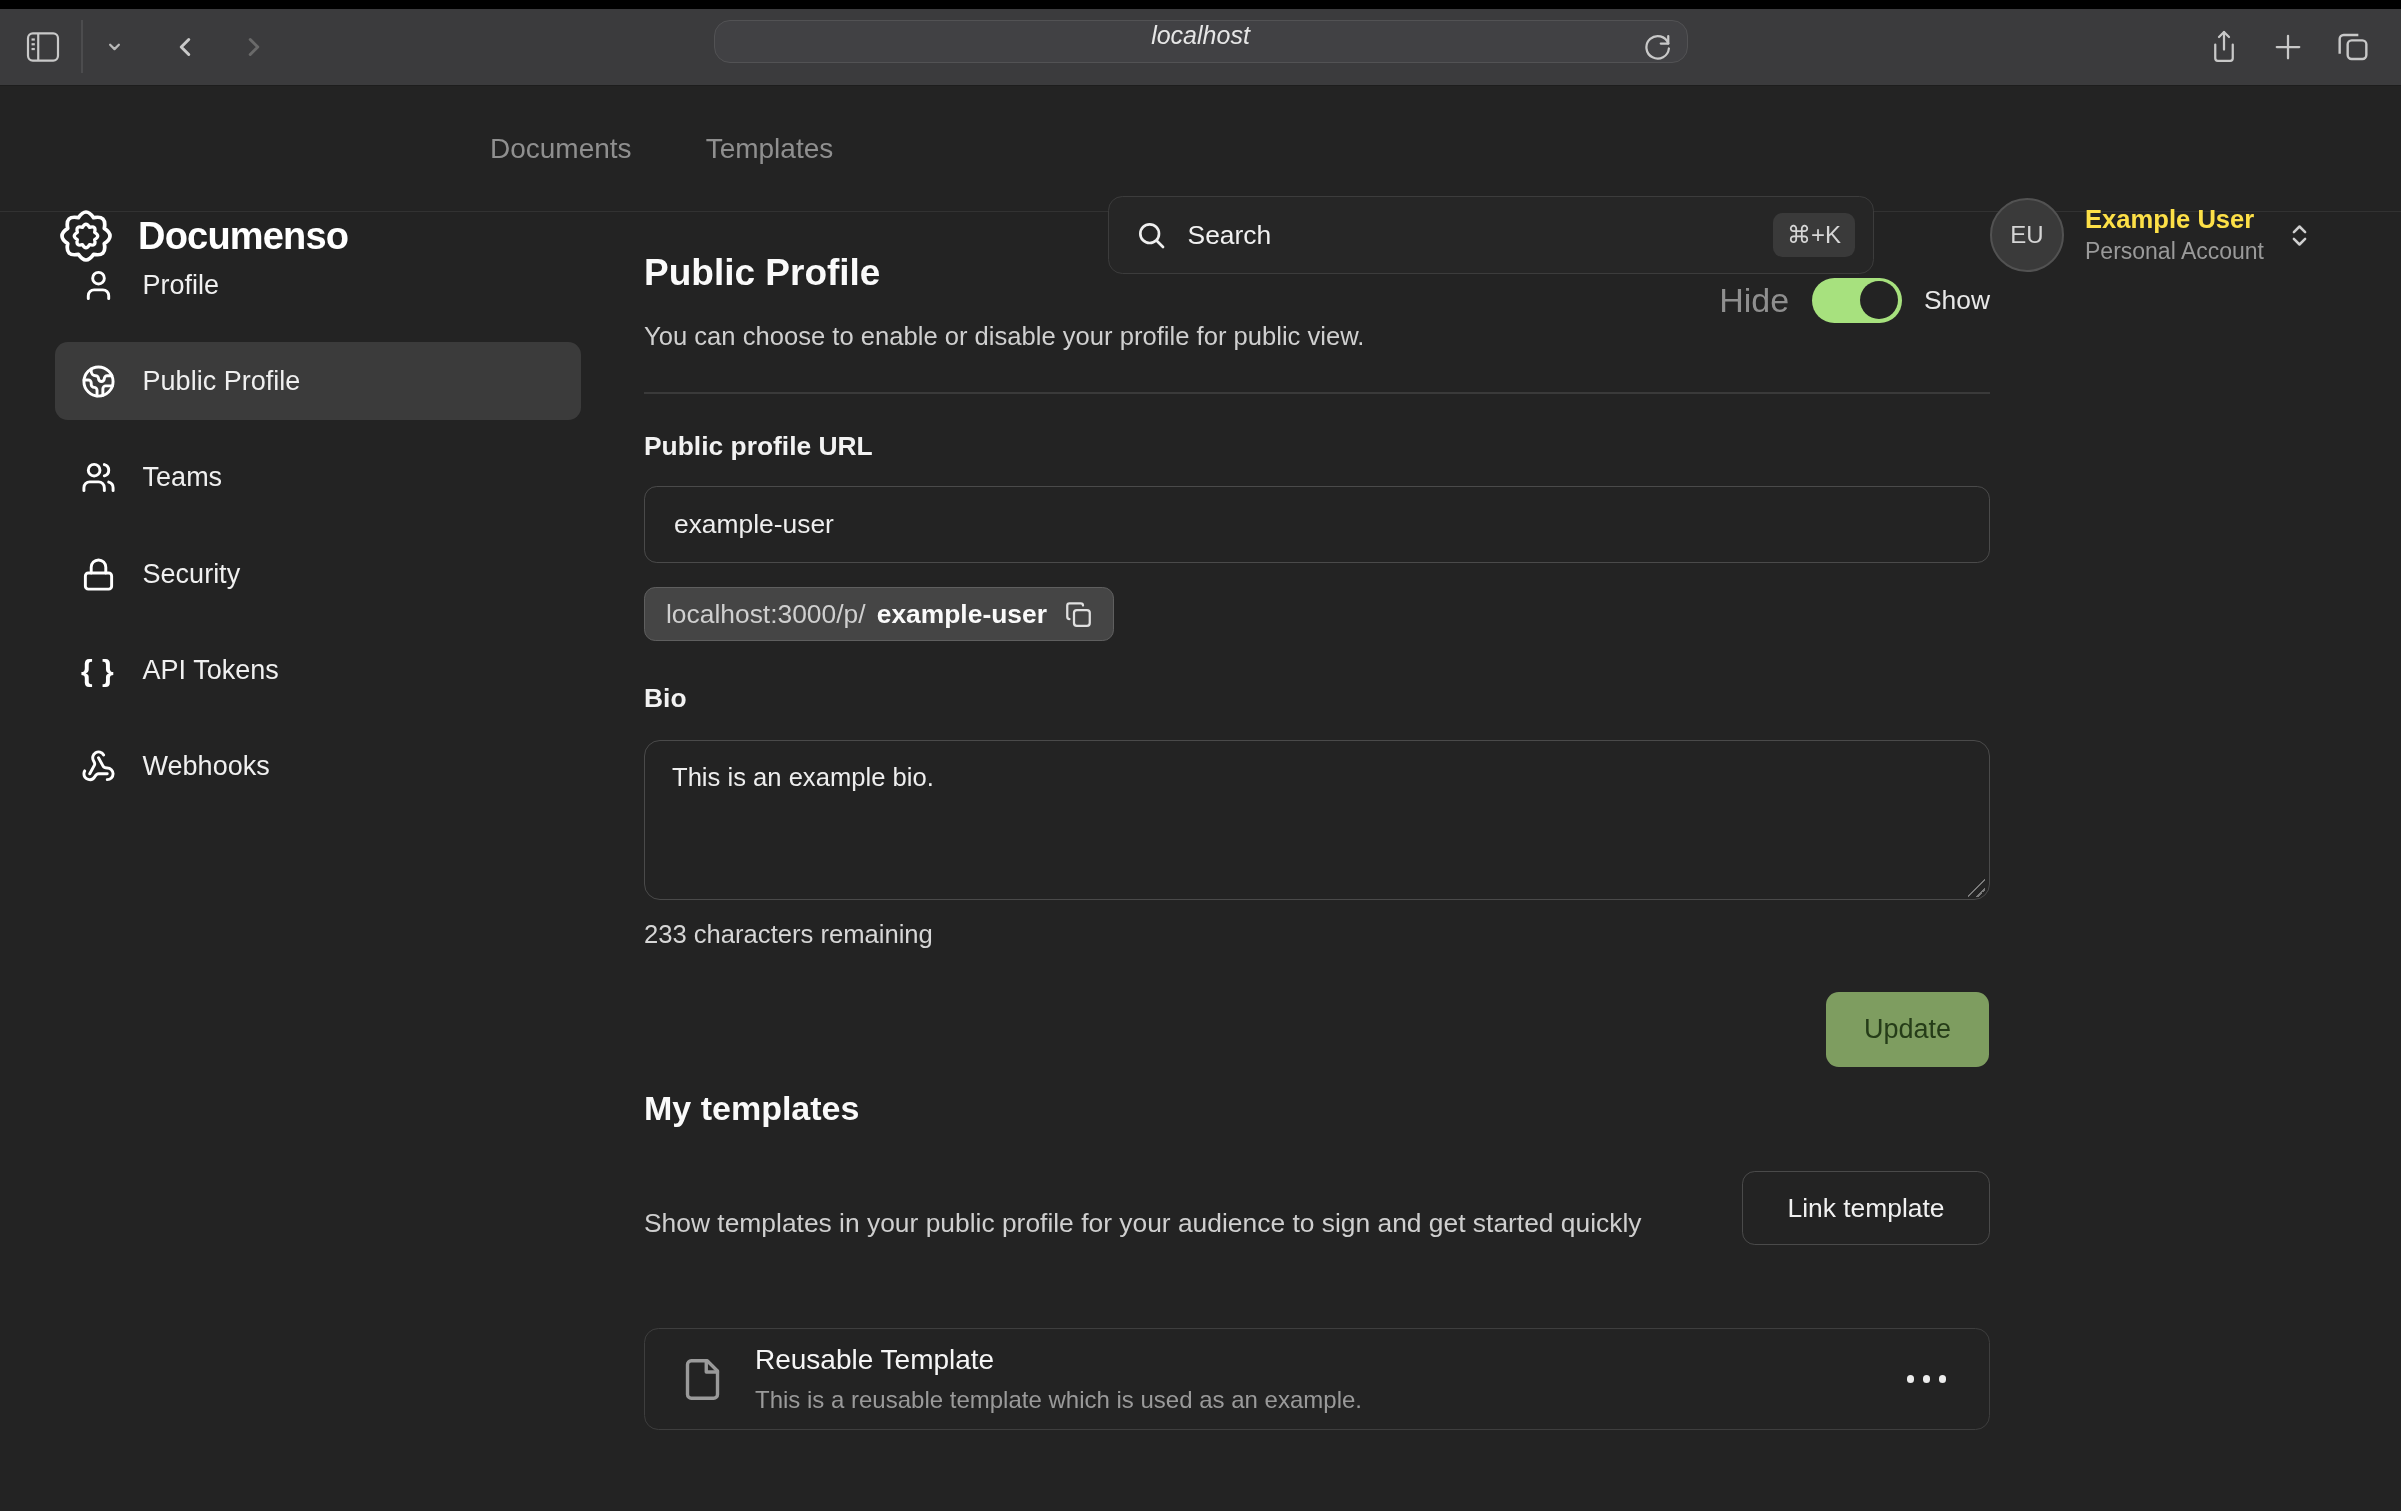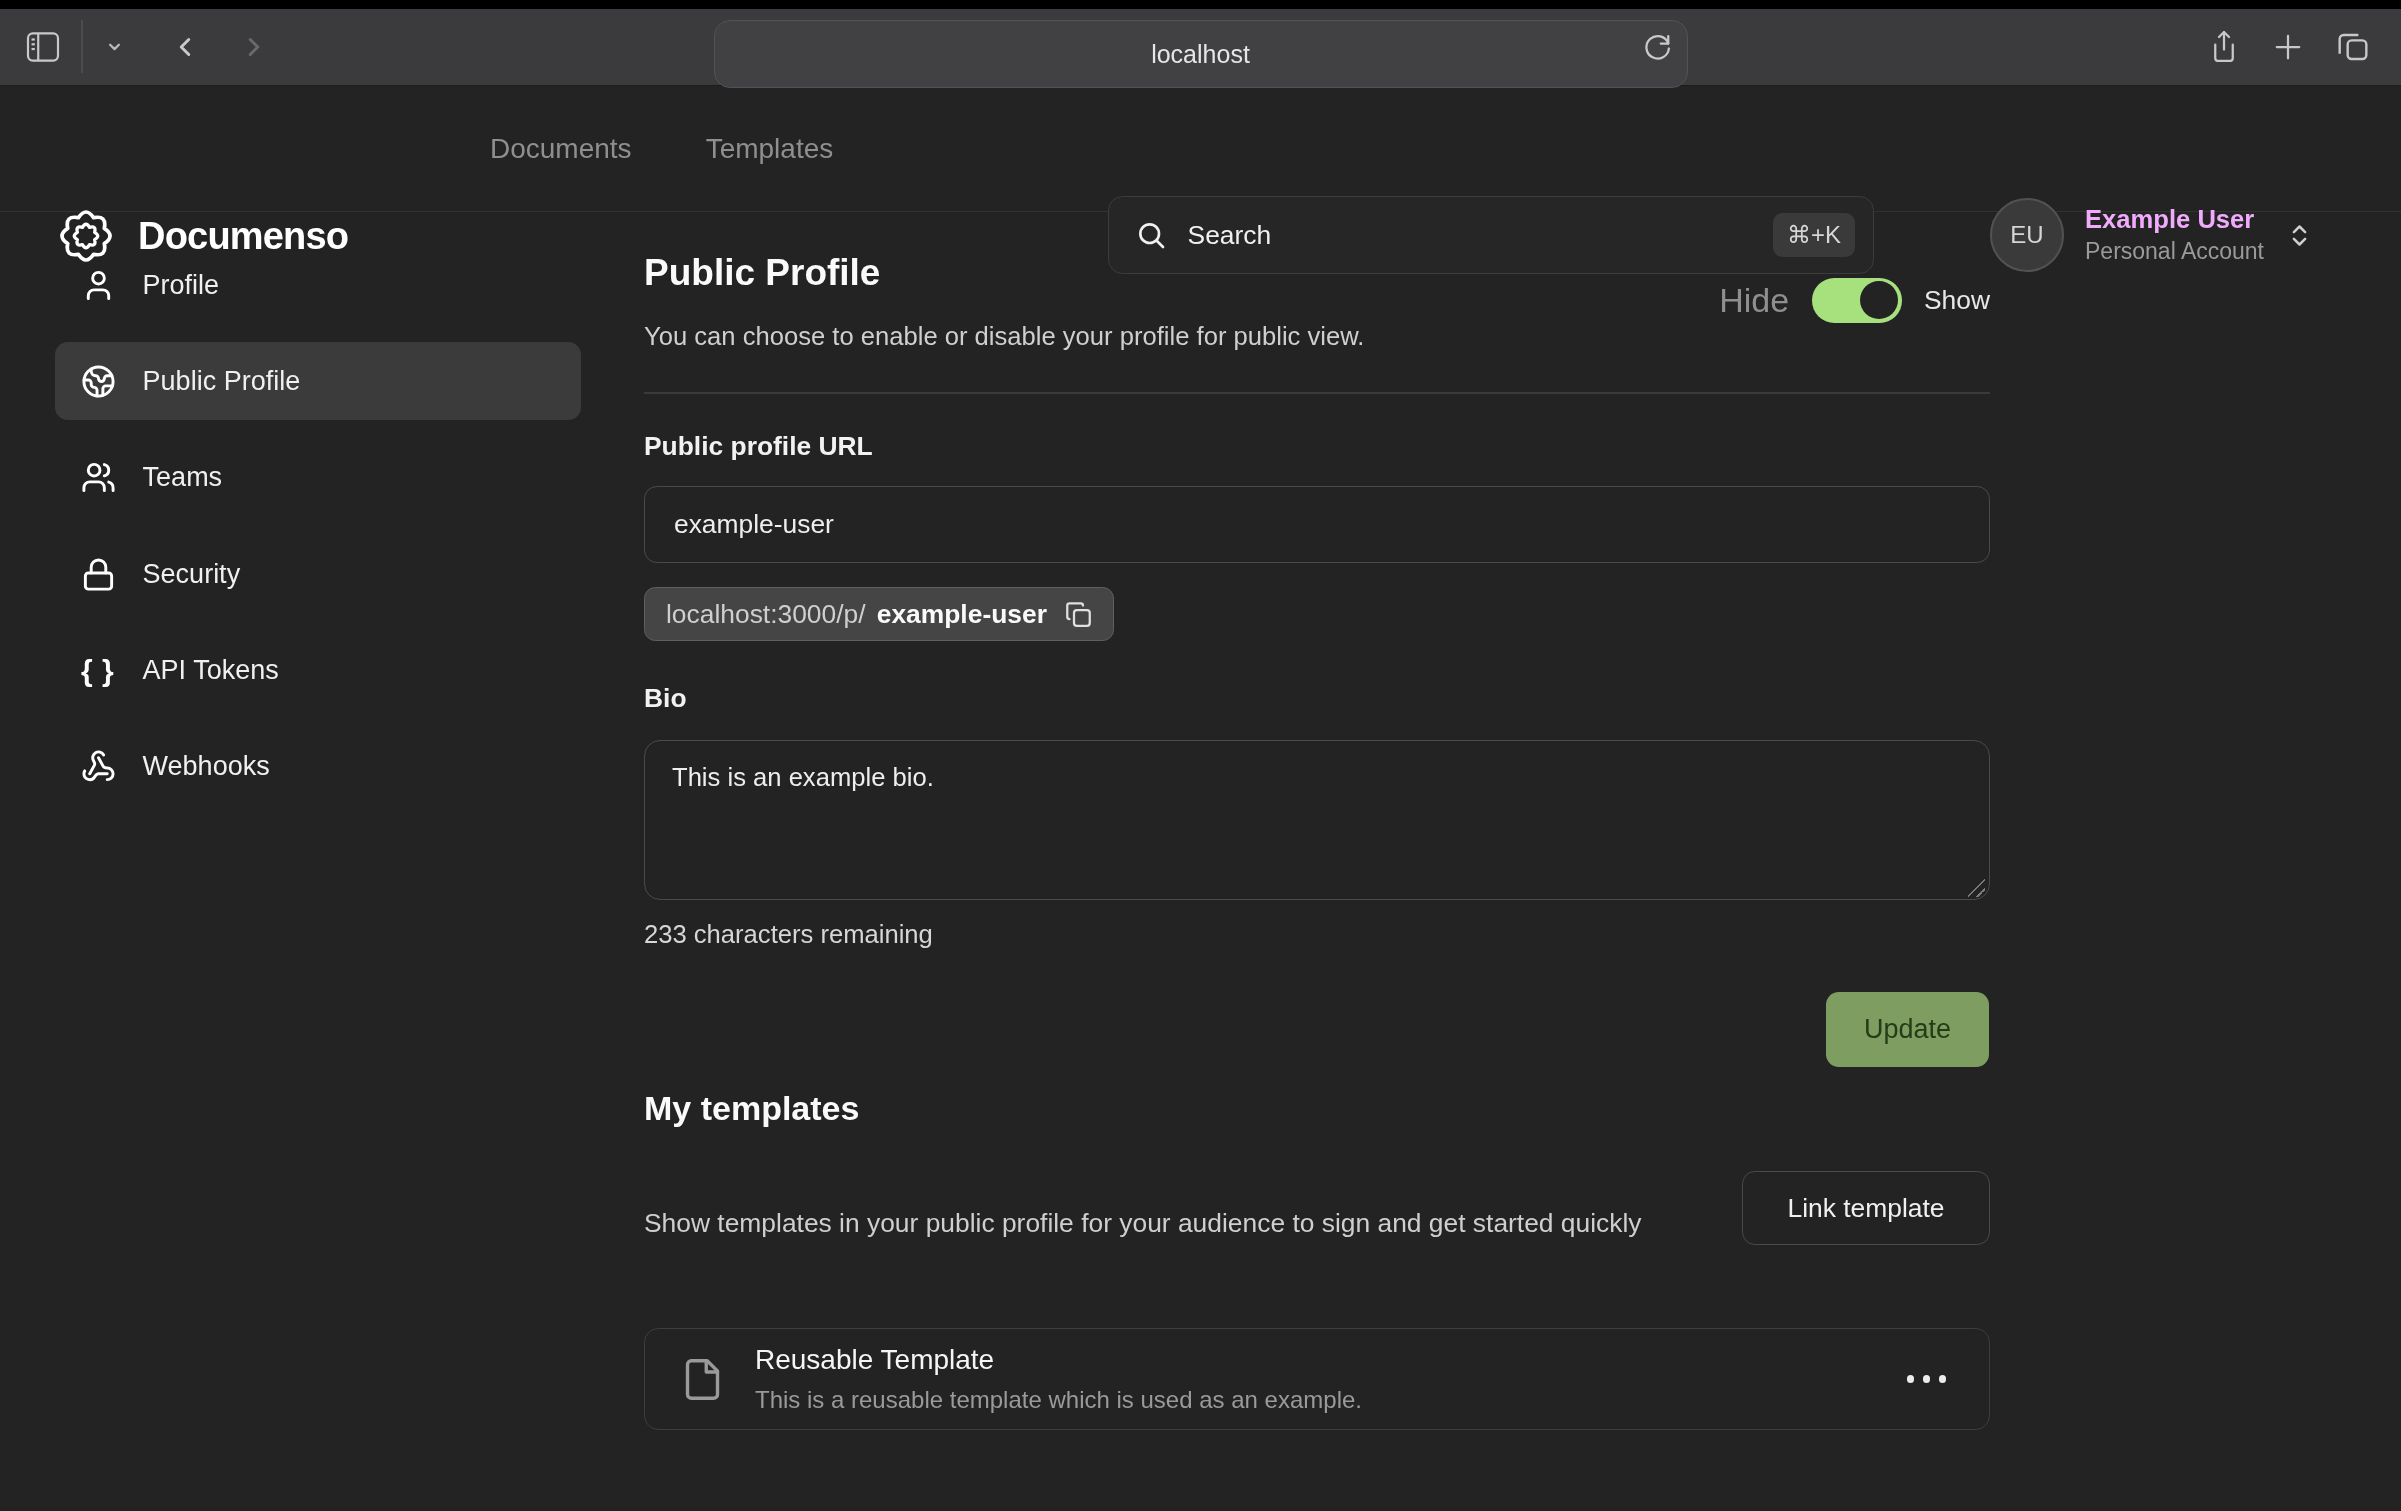--- a/index.html
+++ b/index.html
@@ -16,23 +16,23 @@
   
   .browser-top{
     height:86px; background:#3b3b3d; border-top:9.6px solid #000;
     position:relative; border-bottom:1.6px solid #1d1d1d;
   }
   .chrome-left{ position:absolute; left:26.4px; top:0; height:75px; display:flex; align-items:center; gap:21px; }
   .chrome-divider{ width:1.6px; height:53px; background:#4c4c4e; }
   .chrome-btn{ background:none; border:none; cursor:pointer; padding:0; display:flex; align-items:center; }
   .url-field{
     position:absolute; left:50%; top:11.2px; transform:translateX(-50%);
-    width:974px; height:68px; background:#414144; border:1.6px solid #525254;
-    border-radius:16px; display:flex; align-items:center; justify-content:center;
-    color:#e6e6e6; font-size:25px;
+    width:974px; height:43px; background:#414144; border:1.6px solid #525254;
+    border-radius:16px; display:flex; justify-content:center;
+    color:#e6e6e6; font-size:25px;font-style:italic;
   }
   .url-refresh{ position:absolute; right:14.4px; top:9.6px; }
   .chrome-right{ position:absolute; right:32px; top:0; height:75px; display:flex; align-items:center; gap:34px; }
 
   
   .app-header{ position:relative; height:126px; border-bottom:1.6px solid #323232; }
   .logo-group{ position:absolute; left:53px; top:117px; display:flex; align-items:center; }
   .brand{ font-size:38px; font-weight:700; letter-spacing:-0.8px; color:#fff; margin-left:19px; }
   .top-nav{ position:absolute; left:490px; top:0; height:125px; display:flex; align-items:center; gap:74px; }
   .top-nav a{ color:#8f8f8f; font-size:28px; font-weight:500; text-decoration:none; }
@@ -51,21 +51,21 @@
     background:#3a3a3a; border-radius:9.6px; padding:8px 14.4px;
     color:#d6d6d6; font-size:24px;
   }
   .user-cluster{ position:absolute; left:1990px; top:112px; display:flex; align-items:center; cursor:pointer; }
   .avatar{
     width:74px; height:74px; border-radius:50%; background:#3a3a3a;
     border:2.4px solid #525252; display:flex; align-items:center; justify-content:center;
     color:#d5d5d5; font-size:24px; font-weight:500;
   }
   .user-text{ margin-left:21px; }
-  .user-name{ font-size:25.6px; font-weight:600; color:#f0abfc; }
+  .user-name{ font-size:25.6px; font-weight:600; color:#fde047; }
   .user-account{ font-size:23px; color:#9a9a9a; margin-top:4.8px; }
   .user-chevrons{ margin-left:22.4px; }
 
   
   .sidebar{ position:absolute; left:55px; top:246px; width:526px; }
   .side-item{
     height:78px; margin-bottom:18.4px; border-radius:12.8px;
     display:flex; align-items:center; padding-left:25.6px; gap:27px;
     font-size:27px; font-weight:500; color:#f0f0f0; cursor:pointer;
   }

